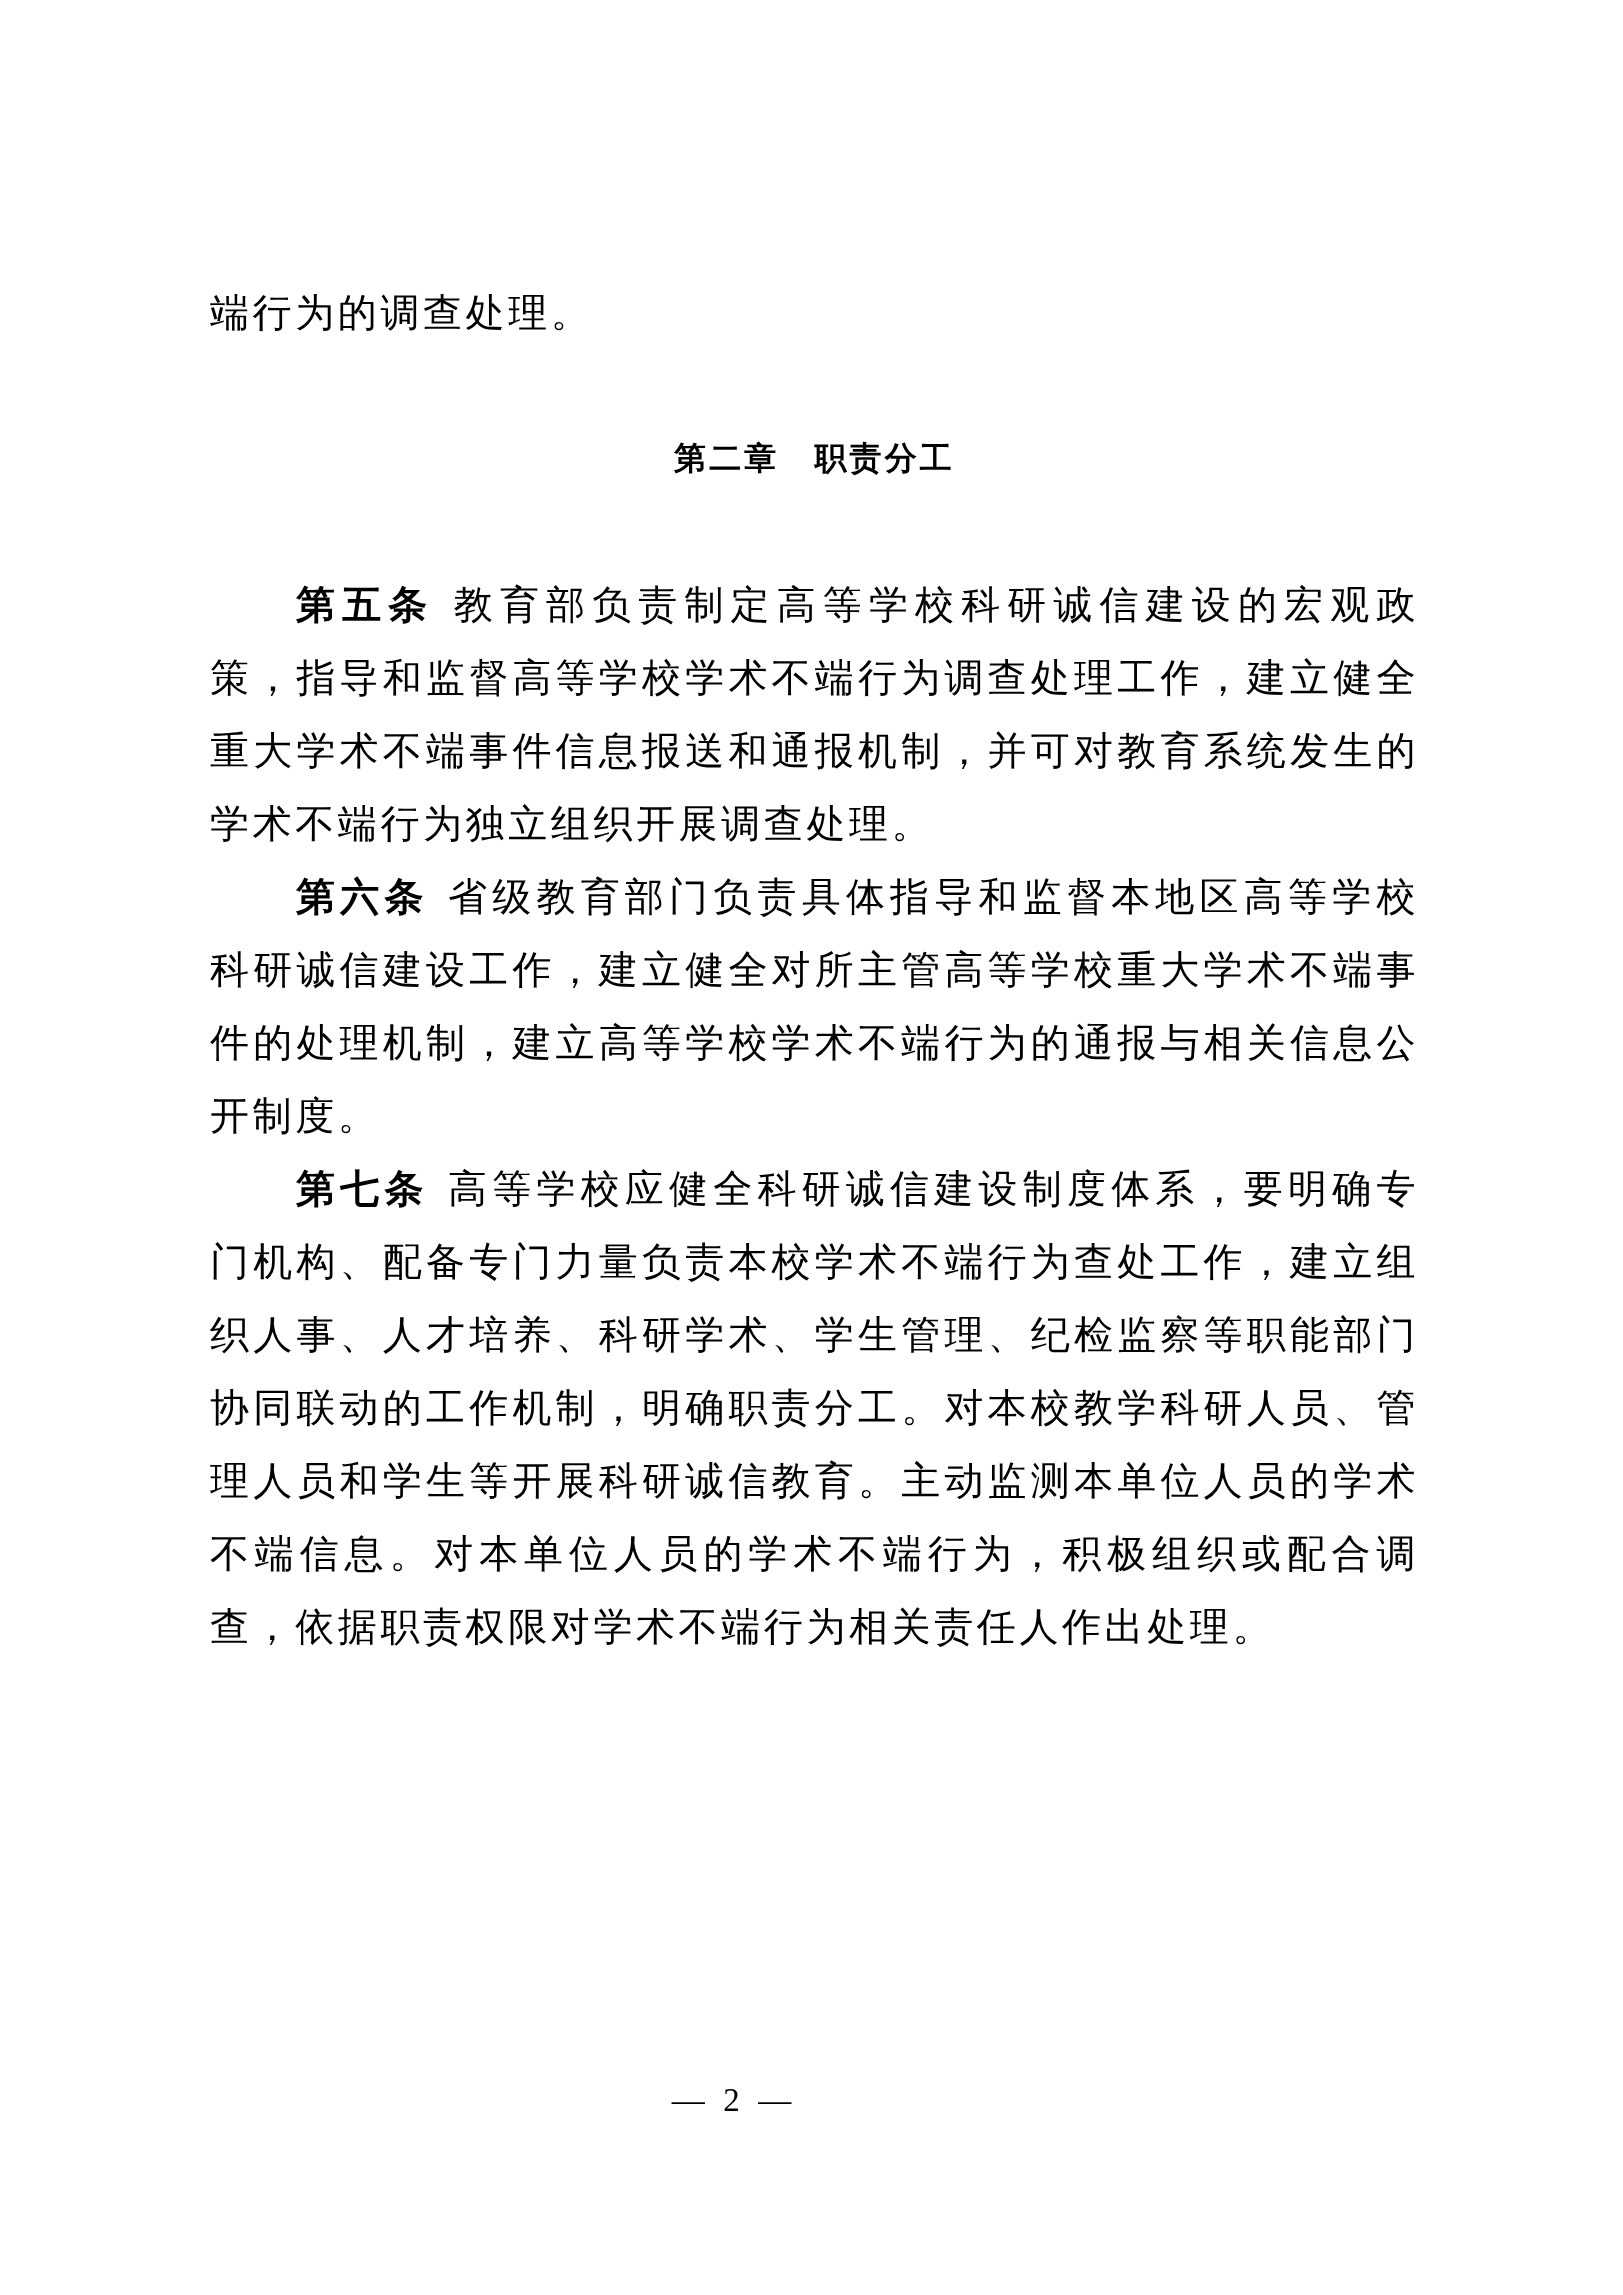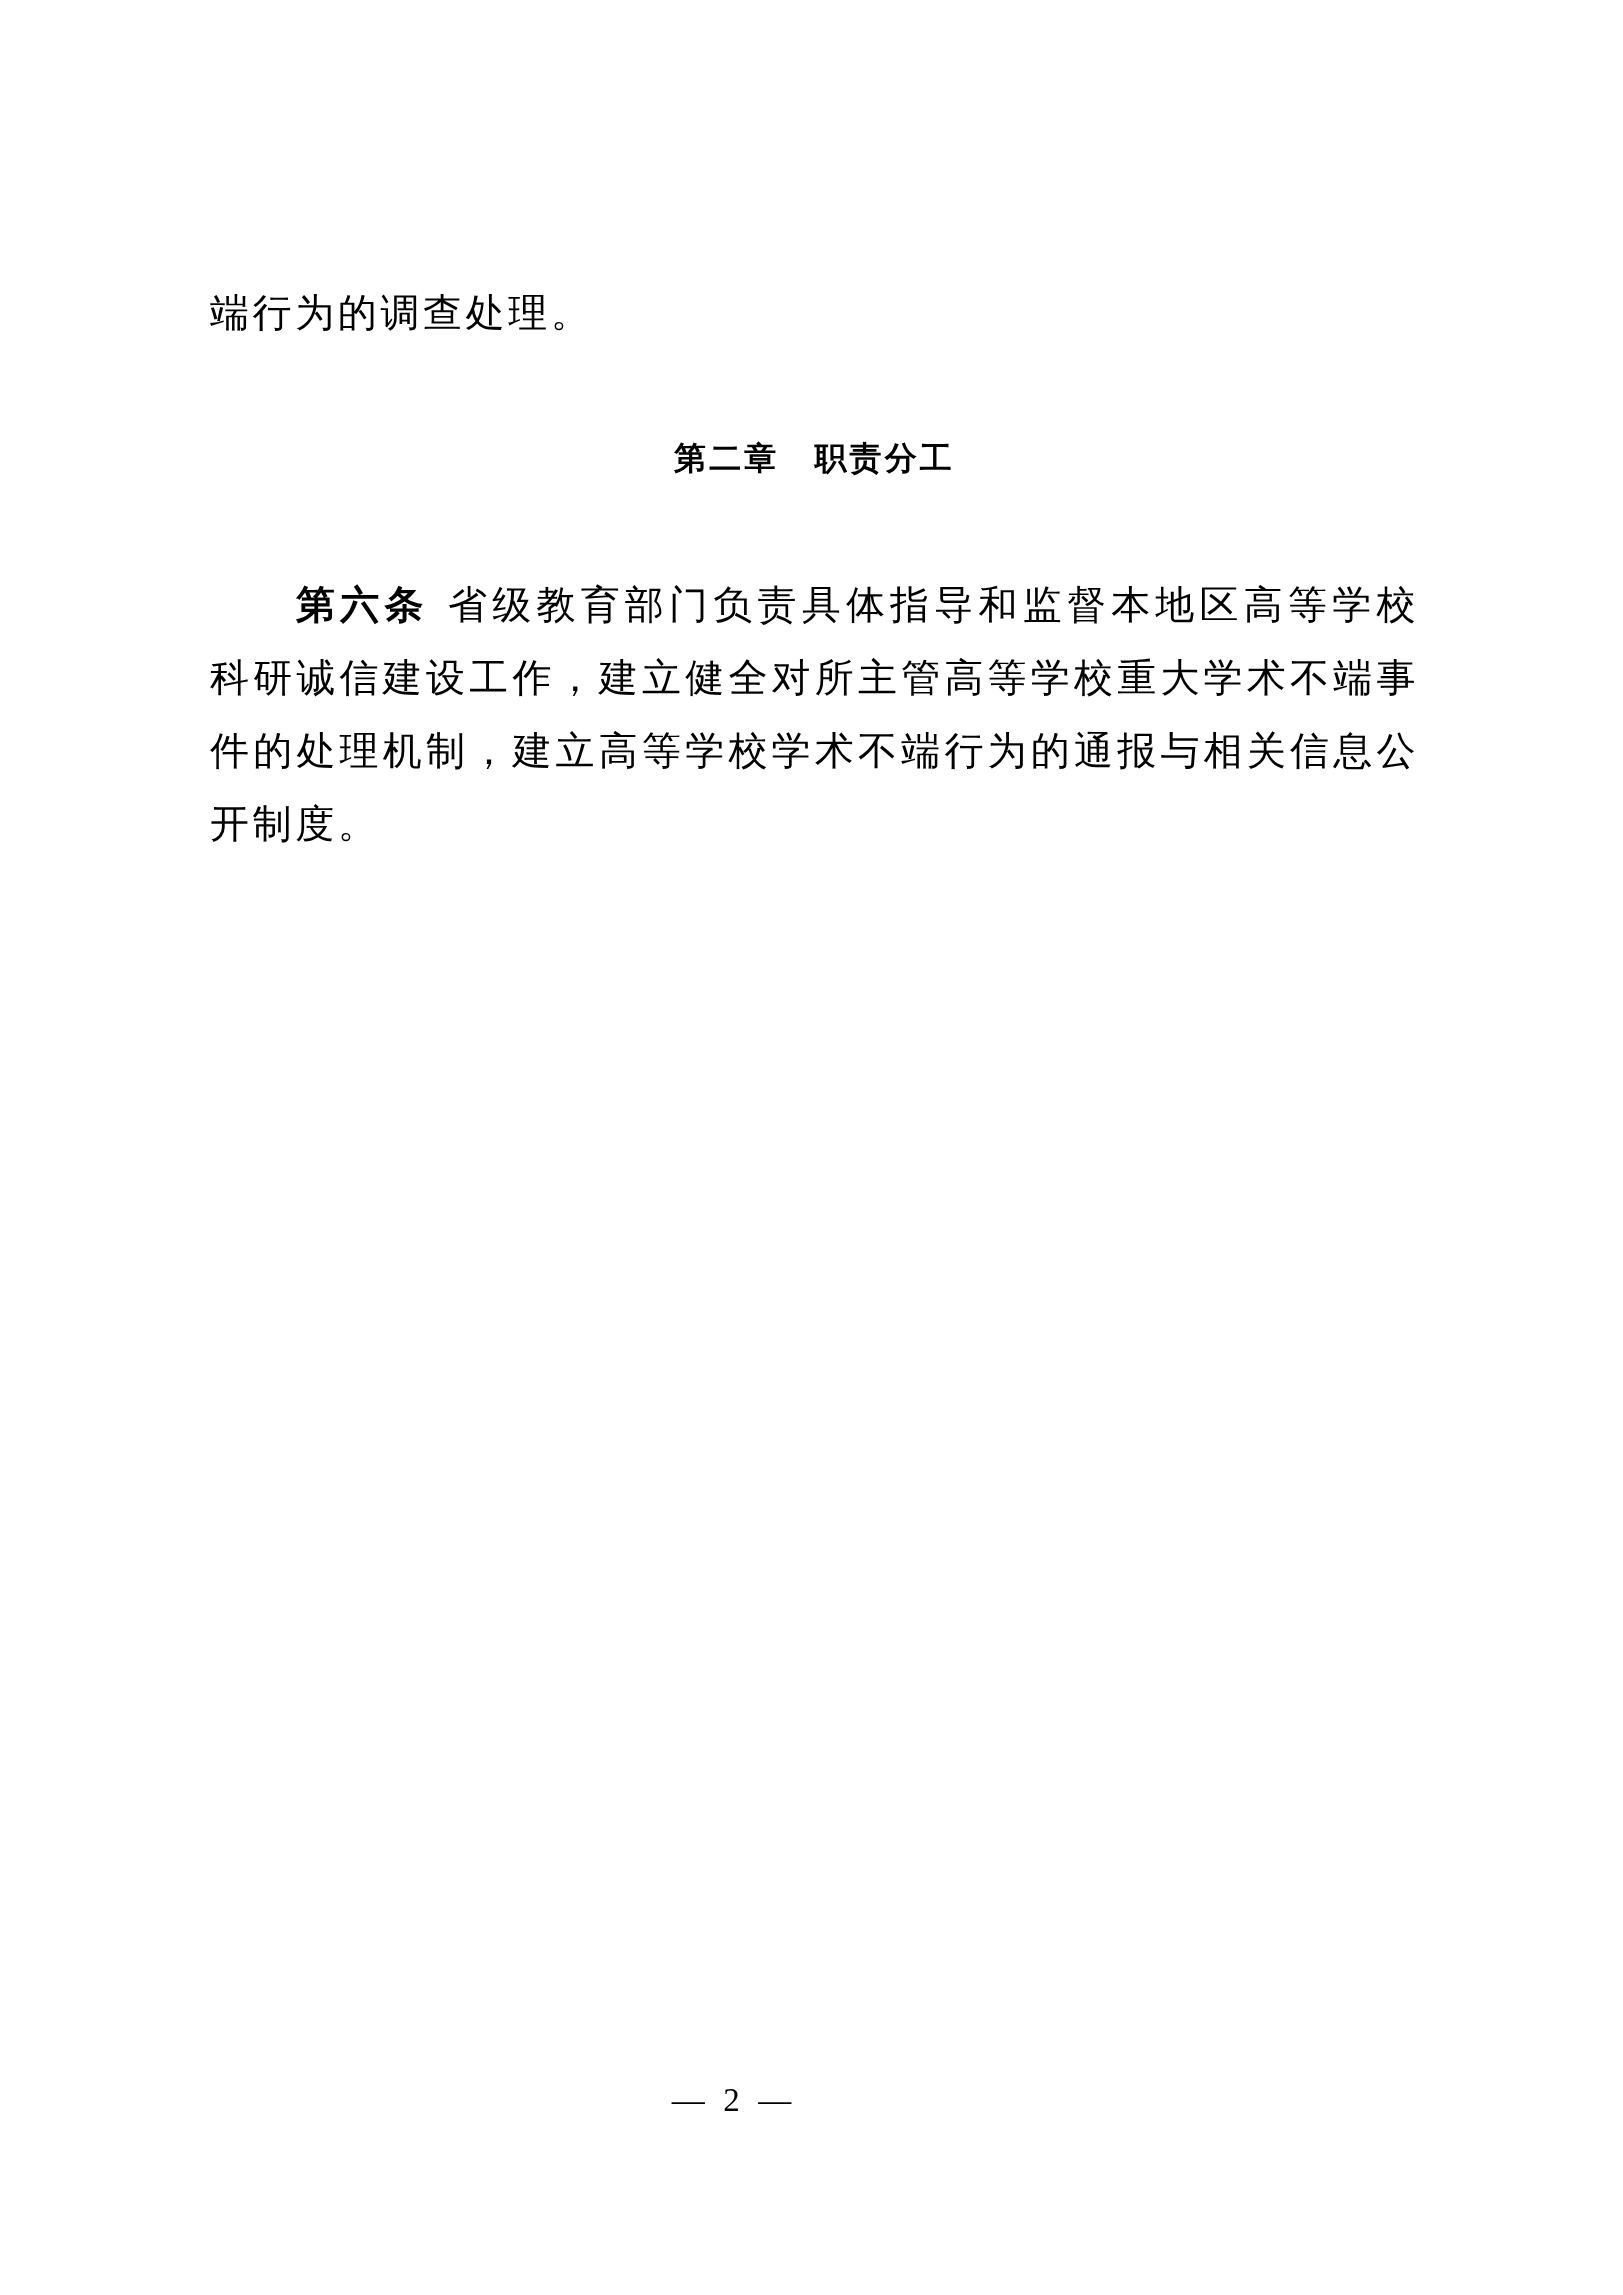--- a/index.html
+++ b/index.html
@@ -60,23 +60,25 @@
 <body>
 
 <div class="page">
   <main class="body-text">
 
     <p class="para continuation">端行为的调查处理。</p>
 
 
     <h2 class="chapter-heading">第二章　职责分工</h2>
 
+    <p class="para article"><span class="article-label">第五条</span><span class="article-text">教育部负责制定高等学校科研诚信建设的宏观政策，指导和监督高等学校学术不端行为调查处理工作，建立健全重大学术不端事件信息报送和通报机制，并可对教育系统发生的学术不端行为独立组织开展调查处理。</span></p>
 
     <p class="para article"><span class="article-label">第六条</span><span class="article-text">省级教育部门负责具体指导和监督本地区高等学校科研诚信建设工作，建立健全对所主管高等学校重大学术不端事件的处理机制，建立高等学校学术不端行为的通报与相关信息公开制度。</span></p>
 
+    <p class="para article"><span class="article-label">第七条</span><span class="article-text">高等学校应健全科研诚信建设制度体系，要明确专门机构、配备专门力量负责本校学术不端行为查处工作，建立组织人事、人才培养、科研学术、学生管理、纪检监察等职能部门协同联动的工作机制，明确职责分工。对本校教学科研人员、管理人员和学生等开展科研诚信教育。主动监测本单位人员的学术不端信息。对本单位人员的学术不端行为，积极组织或配合调查，依据职责权限对学术不端行为相关责任人作出处理。</span></p>
 
   </main>
 
   <footer class="page-footer">
     <span class="page-number">— 2 —</span>
   </footer>
 </div>
 
 
 </body></html>

